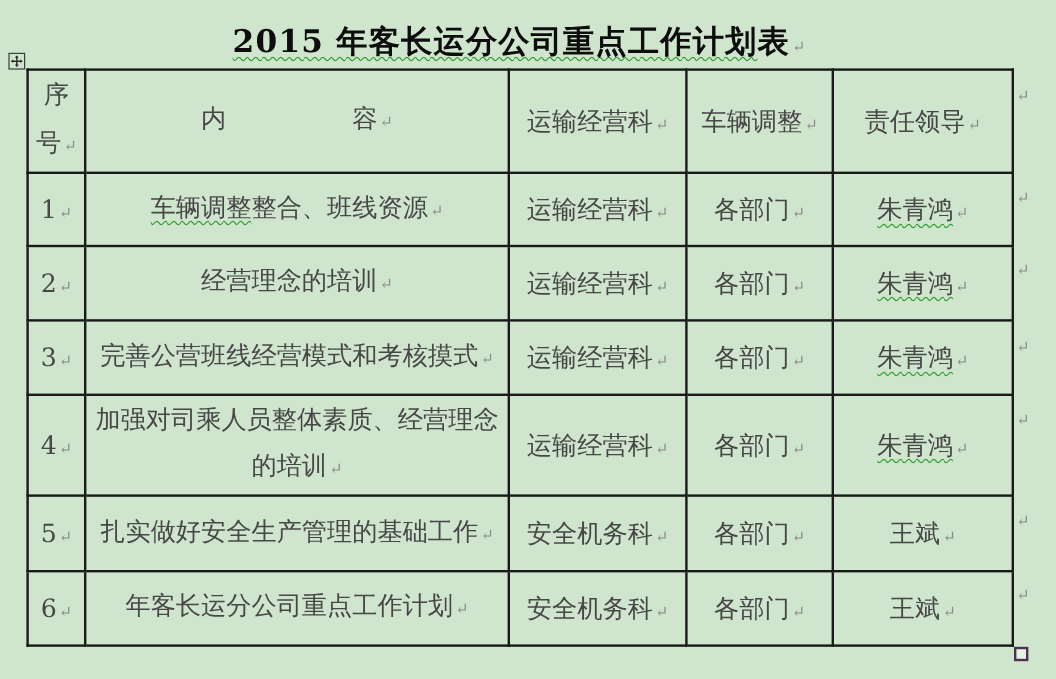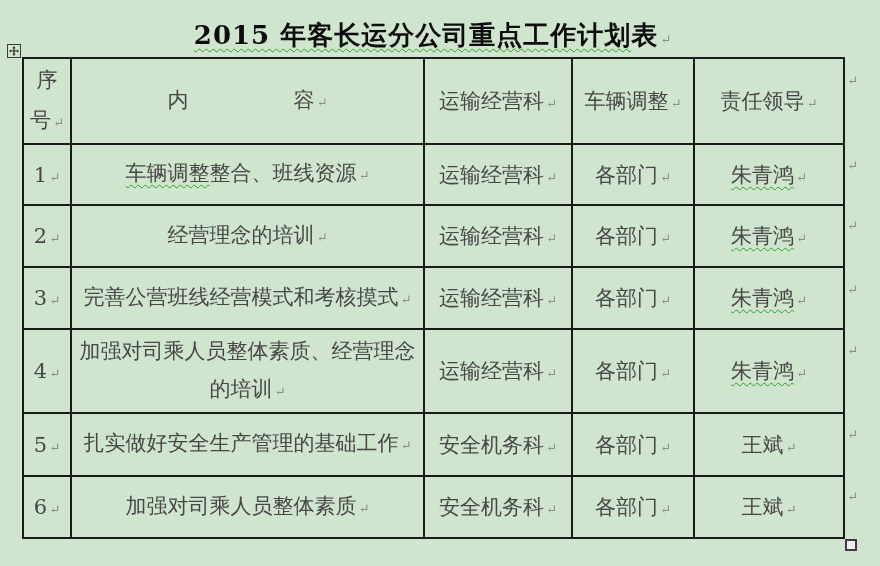--- a/index.html
+++ b/index.html
@@ -131,21 +131,21 @@
     <tr class="r-5">
       <td><span>5</span><span class="pmark">↵</span></td>
       <td class="c-content"><span>扎实做好安全生产管理的基础工作</span><span class="pmark">↵</span></td>
       <td><span>安全机务科</span><span class="pmark">↵</span></td>
       <td><span>各部门</span><span class="pmark">↵</span></td>
       <td><span>王斌</span><span class="pmark">↵</span></td>
     </tr>
 
     <tr class="r-6">
       <td><span>6</span><span class="pmark">↵</span></td>
-      <td class="c-content"><span>加强对司乘人员整体素质</span><span class="pmark">↵</span></td>
+      <td class="c-content"><span>年客长运分公司重点工作计划</span><span class="pmark">↵</span></td>
       <td><span>安全机务科</span><span class="pmark">↵</span></td>
       <td><span>各部门</span><span class="pmark">↵</span></td>
       <td><span>王斌</span><span class="pmark">↵</span></td>
     </tr>
   </tbody>
     </table>
 
   <span class="pmark rowend" style="top:74px">↵</span>
   <span class="pmark rowend" style="top:159px">↵</span>
   <span class="pmark rowend" style="top:219px">↵</span>

